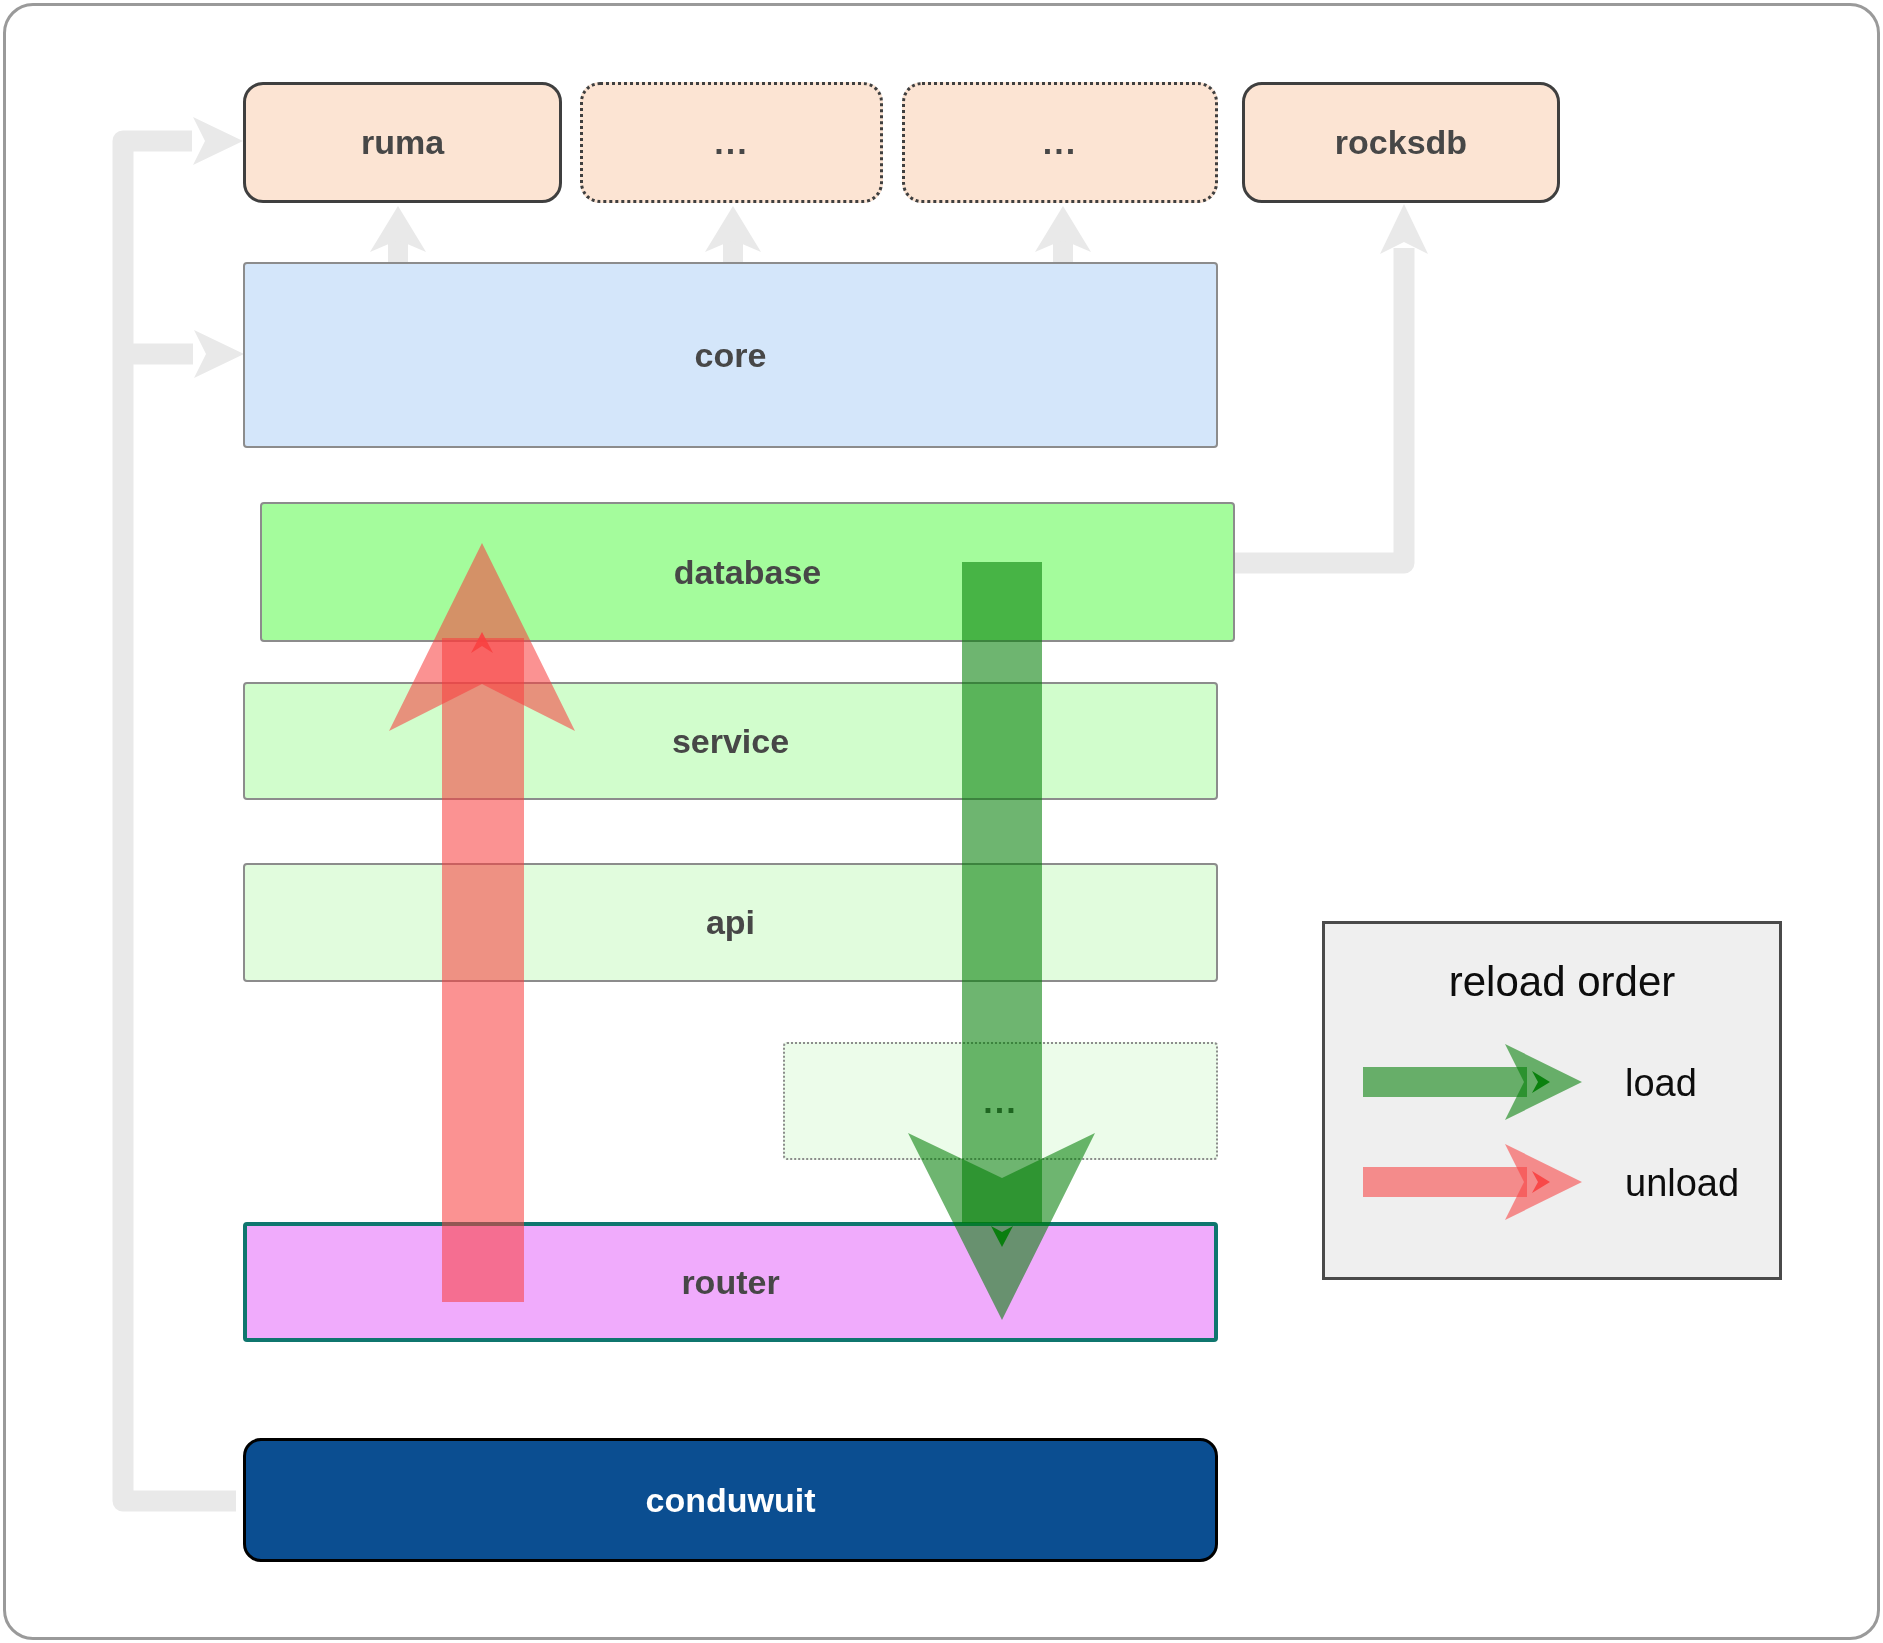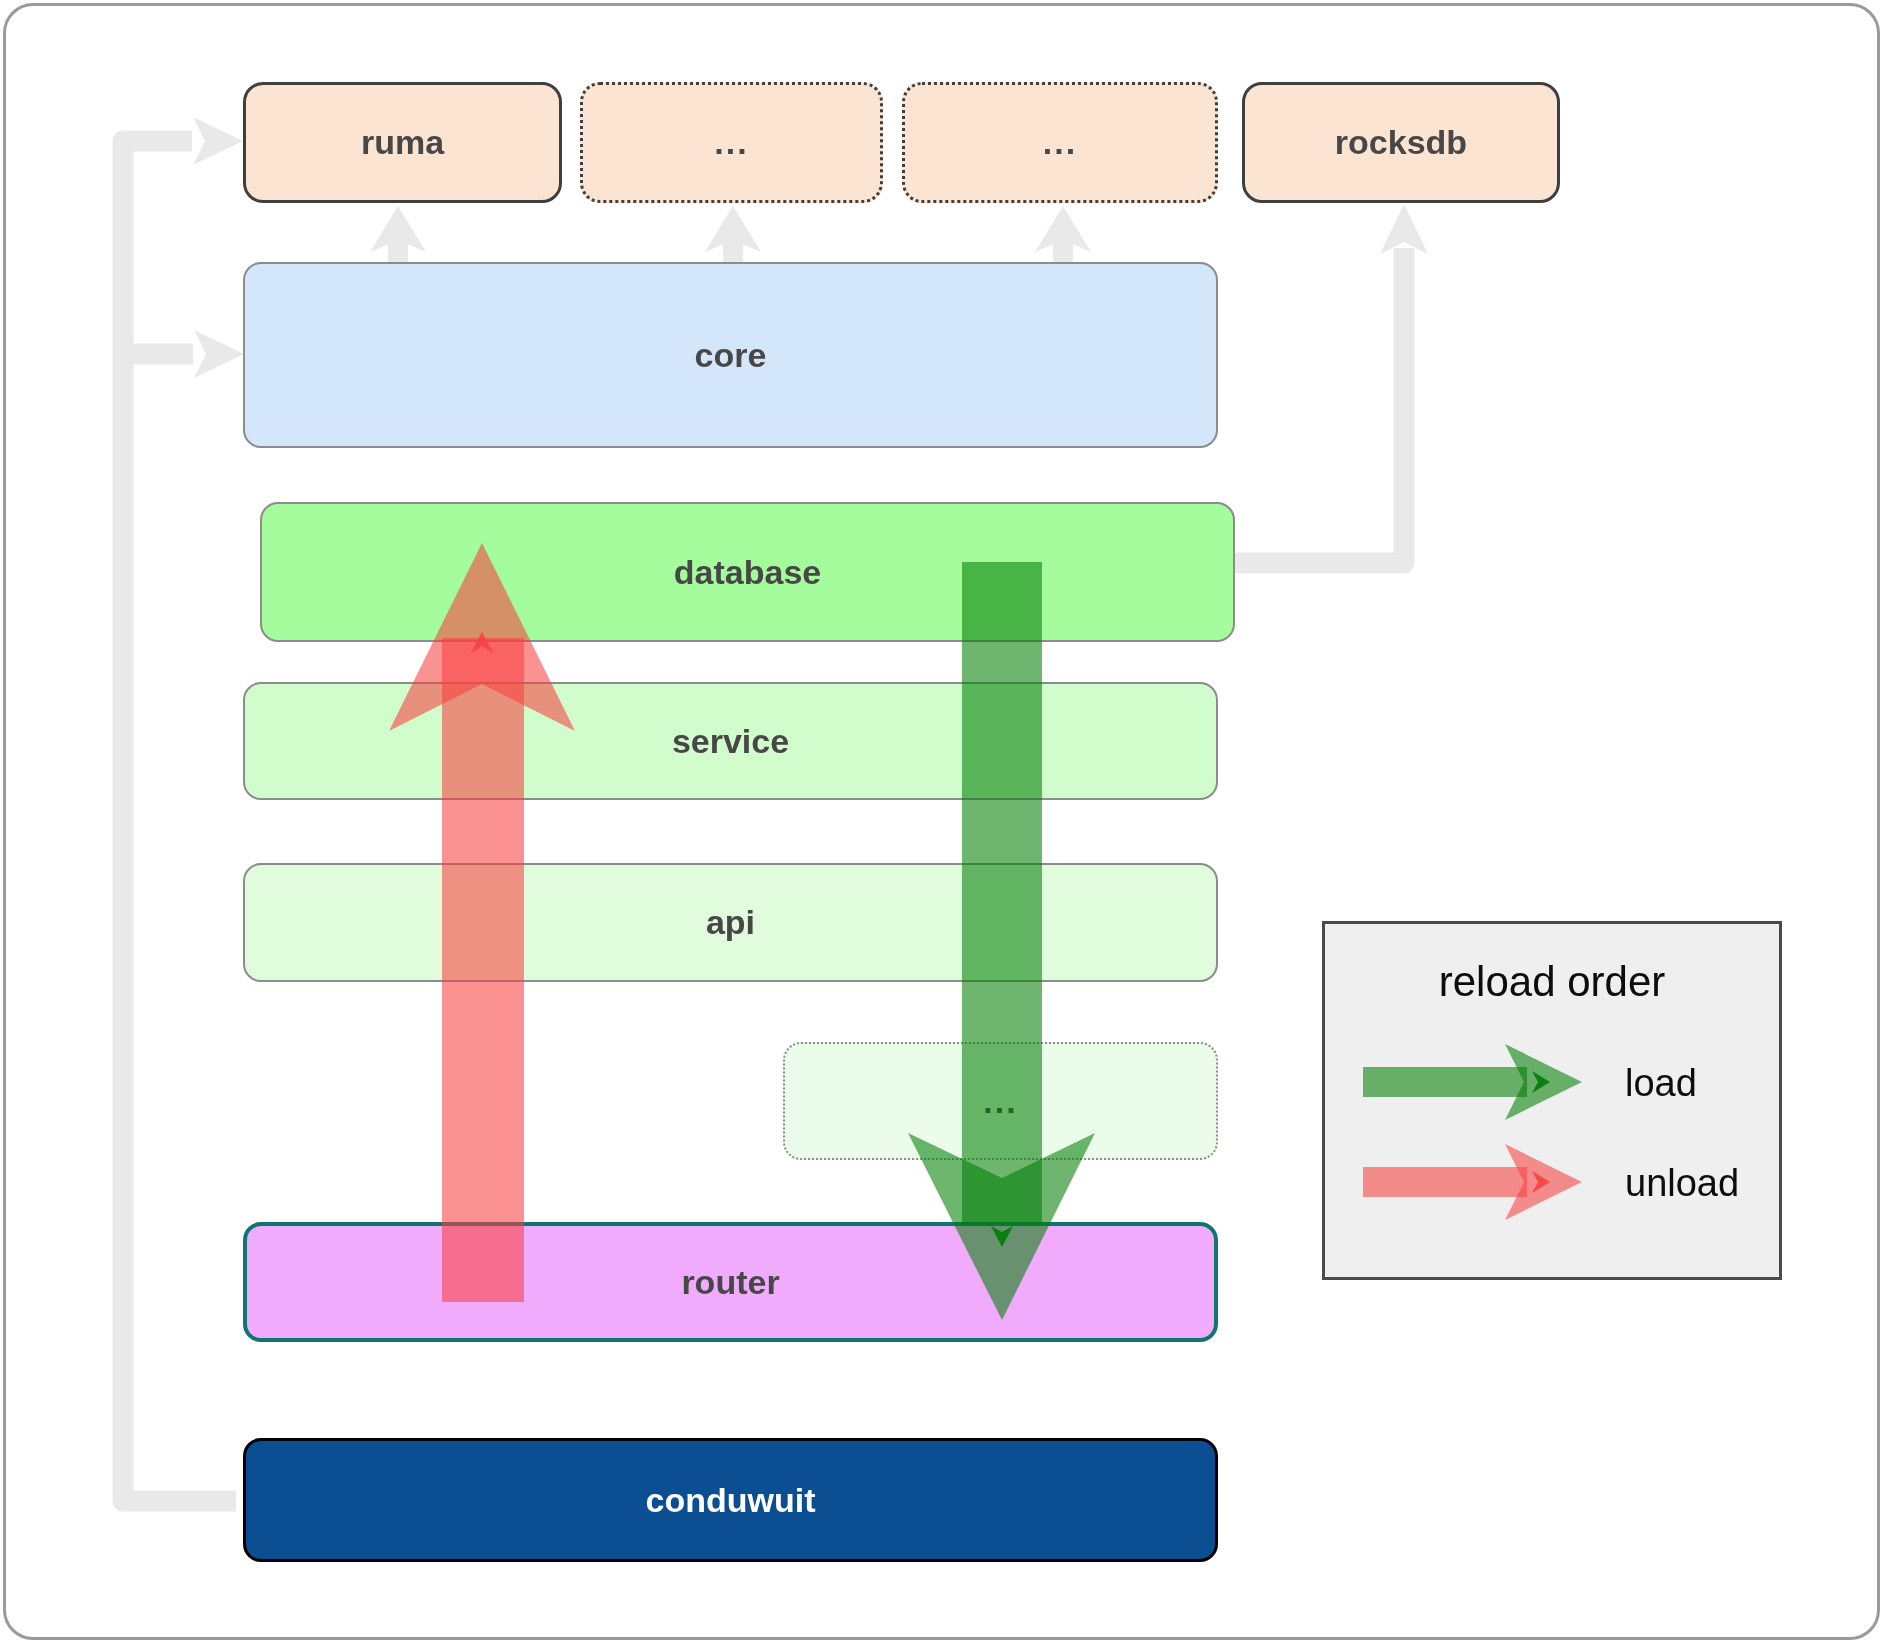--- a/index.html
+++ b/index.html
@@ -8,40 +8,40 @@
     font-family:"Liberation Sans",sans-serif;
   }
   #outer-frame{
     position:absolute;left:3px;top:3px;right:3px;bottom:3px;
     border:3px solid #9a9a9a;border-radius:30px;pointer-events:none;
   }
   svg.layer{position:absolute;left:0;top:0;pointer-events:none;}
   .box{
     position:absolute;box-sizing:border-box;
     display:flex;align-items:center;justify-content:center;
-    font-size:34px;font-weight:600;color:#474747;border-radius:18px;
+    font-size:34px;font-weight:600;color:#474747;border-radius:4px;
   }
   .dep{background:#fce4d3;border:3px solid #3f3f3f;border-radius:20px;}
   .dep.dotted{border:3px dotted #3f3f3f;}
   .dots{font-weight:800;font-size:34px;letter-spacing:2px;}
   .core{background:#d4e6fa;border:2px solid #8c8c8c;}
   .database{background:#a4fc9c;border:2px solid #8c8c8c;}
   .service{background:#d1fdcc;border:2px solid #8c8c8c;}
   .api{background:#e1fcdd;border:2px solid #8c8c8c;}
   .adminbox{background:#ecfcea;border:2px solid #8c8c8c;}
   .adminbox.dotted{border:2px dotted #8c8c8c;}
   .router{background:#f0abfc;border:4px solid #0f766e;}
   .conduwuit{background:#0b4e91;border:3px solid #000000;color:#ffffff;font-weight:700;border-radius:18px;}
   #legend{
     position:absolute;left:1322px;top:921px;width:460px;height:359px;
     background:#efefef;border:3px solid #4a4a4a;box-sizing:border-box;
   }
   #legend .legend-title{
     position:absolute;left:0;top:34px;width:100%;text-align:center;
-    font-size:42px;font-weight:500;color:#0d0d0d;
+    font-size:42px;font-weight:500;color:#0d0d0d;padding-left:10px;
   }
   #legend .legend-label{
     position:absolute;font-size:38px;color:#0d0d0d;
   }
   #legend .legend-label.load{left:300px;top:138px;}
   #legend .legend-label.unload{left:300px;top:238px;}
 </style>
 </head>
 <body>
 

